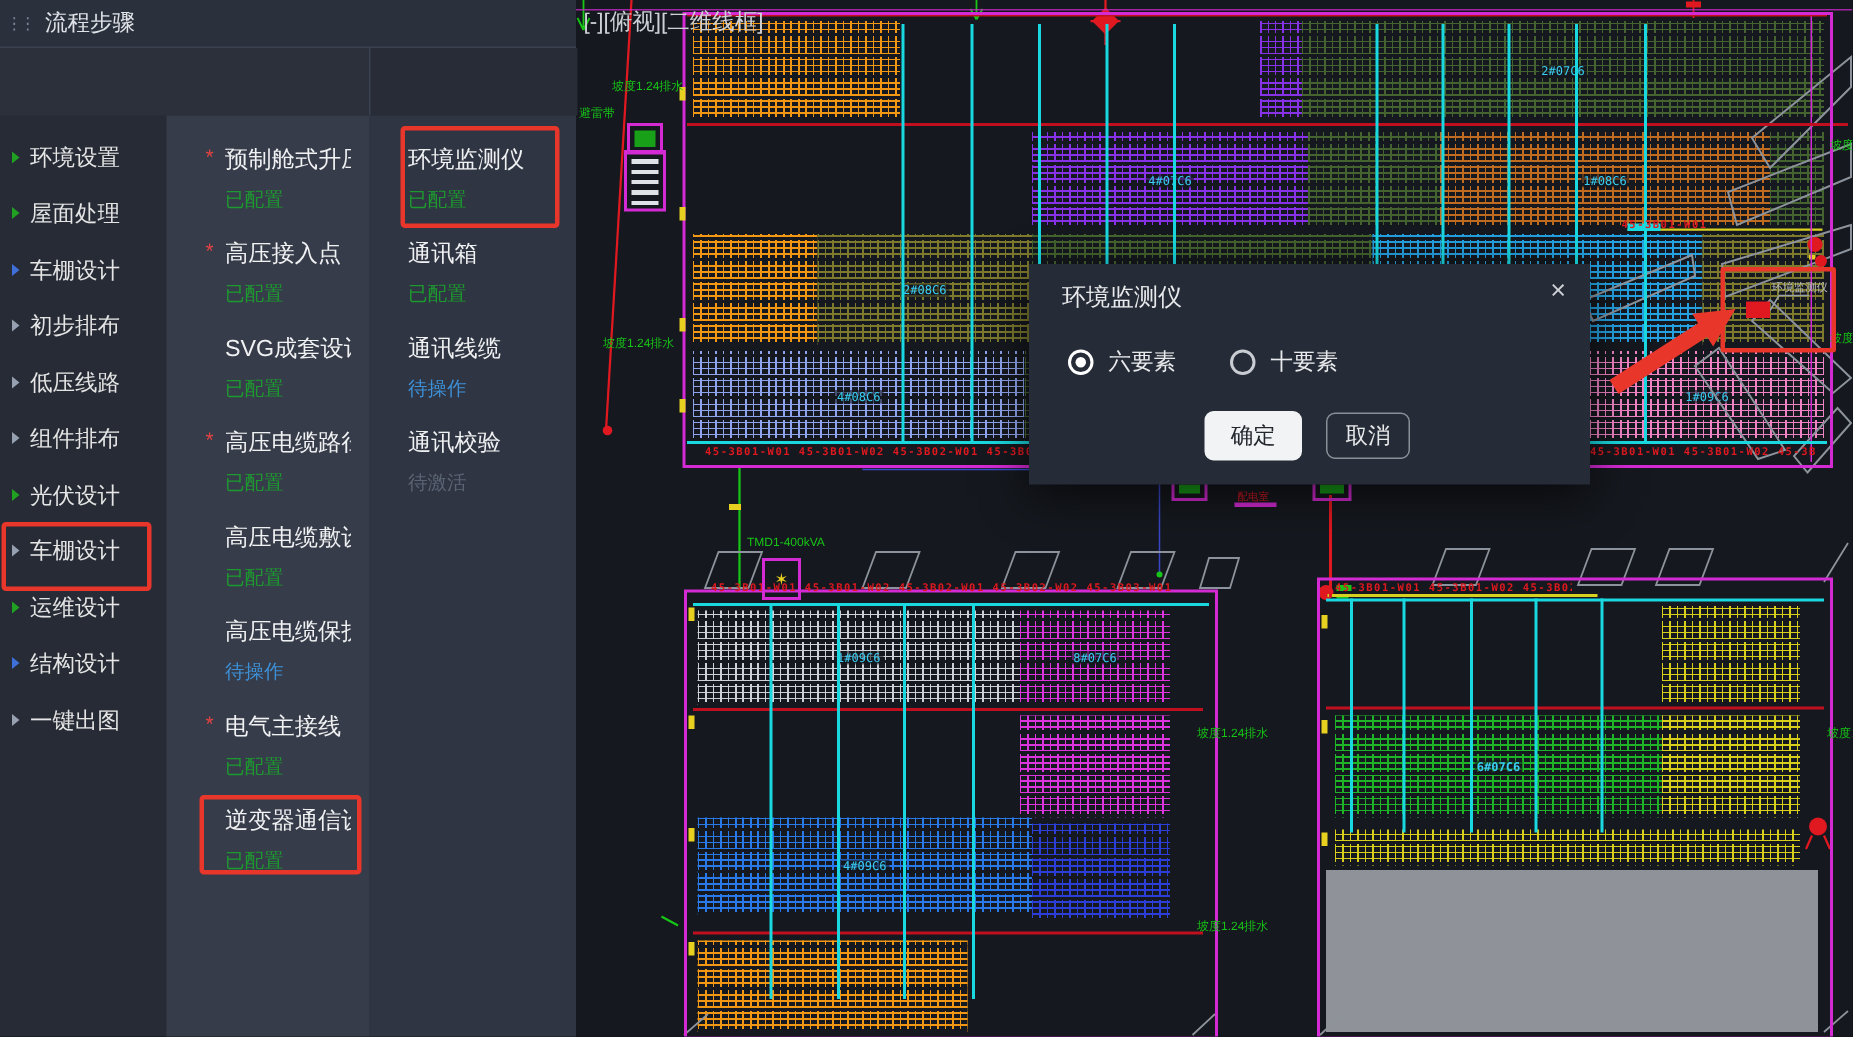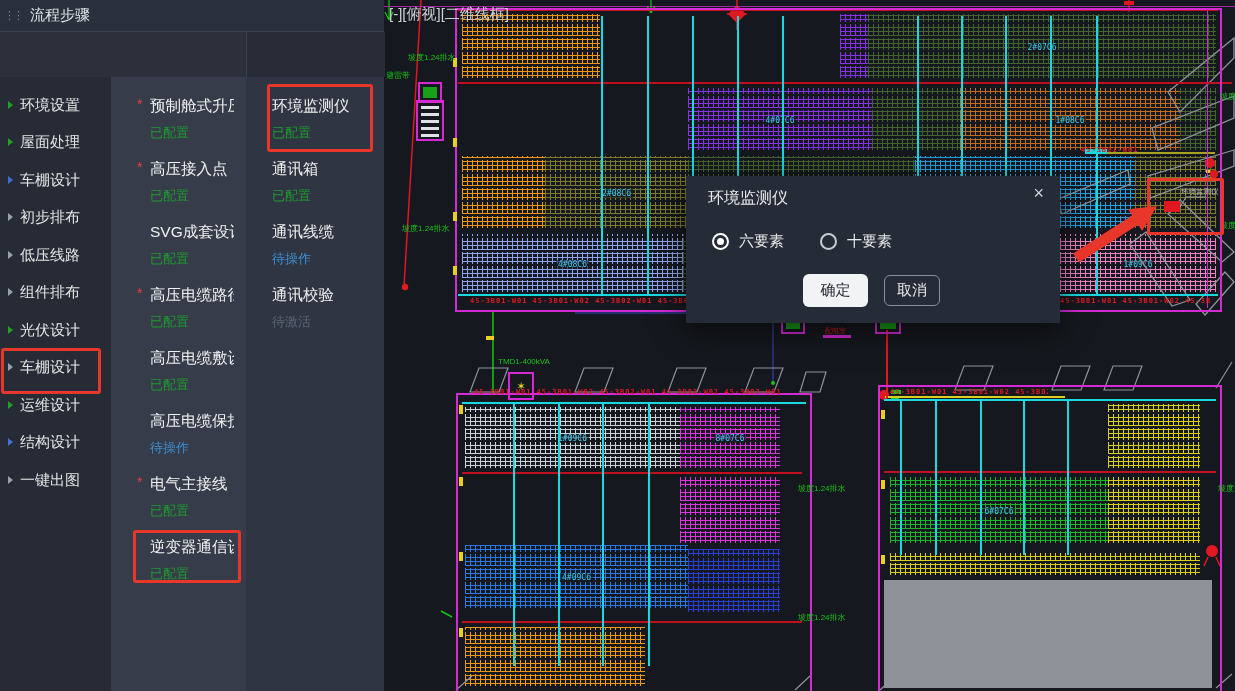--- a/index.html
+++ b/index.html
@@ -42,21 +42,21 @@
     background-image:
       repeating-linear-gradient(0deg,#15181e 0 2px,transparent 2px 14px),
       repeating-linear-gradient(0deg,currentColor 0 1px,transparent 1px 4px),
       repeating-linear-gradient(90deg,currentColor 0 1px,transparent 1px 5px);}
   .code{font-family:"DejaVu Sans Mono",monospace;font-size:8px;color:#38cdf2;
         background:rgba(21,24,30,.6);padding:0 2px;z-index:4;}
   .c-orange{color:#f29713;} .c-blue{color:#2979e8;} .c-purple{color:#8832e8;}
   .c-dkgreen{color:#44632e;} .c-maroon{color:#9c4052;} .c-tan{color:#c06c20;}
   .c-olive{color:#7d7a2e;} .c-cyanblue{color:#25a0e0;} .c-peri{color:#8fa4ee;}
   .c-pink{color:#ef83c4;} .c-white{color:#cdd2d8;} .c-magenta{color:#dd35dd;}
-  .c-dkblue{color:#2b3fd8;} .c-red{color:#dc1f26;} .c-yellow{color:#d8cf1d;} .c-green{color:#1fb327;}
+  .c-dkblue{color:#2b3fd8;} .c-red{color:#dc1f26;} .c-yellow{color:#d8cf1d;} .c-green{color:#1fb327;font-weight:bold;}
   .solidgray{position:absolute;background:#8f9399;z-index:3;}
 
   .bld{position:absolute;border:2px solid #d32ad3;z-index:7;pointer-events:none;}
   .hl,.vl{position:absolute;z-index:6;}
   .ytick{position:absolute;width:4px;height:9px;background:#e8d020;z-index:8;}
   .strip{position:absolute;z-index:9;font-family:"DejaVu Sans Mono",monospace;font-size:7px;color:#e01820;
          letter-spacing:1px;white-space:nowrap;overflow:hidden;height:9px;font-weight:bold;}
   .glabel{position:absolute;z-index:9;font-size:8px;color:#17c517;white-space:nowrap;overflow:hidden;}
   .equip{position:absolute;border:2px solid #d32ad3;z-index:9;}
   .equip .fillg{position:absolute;left:3px;top:3px;right:3px;bottom:3px;background:#18a018;}

